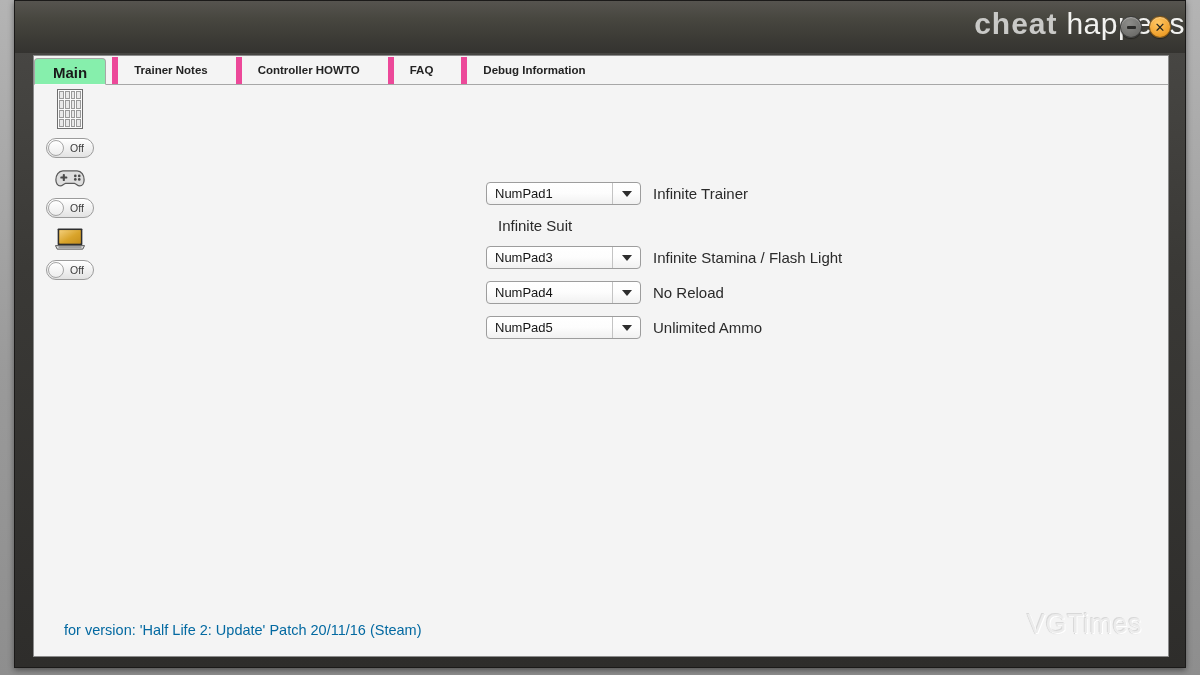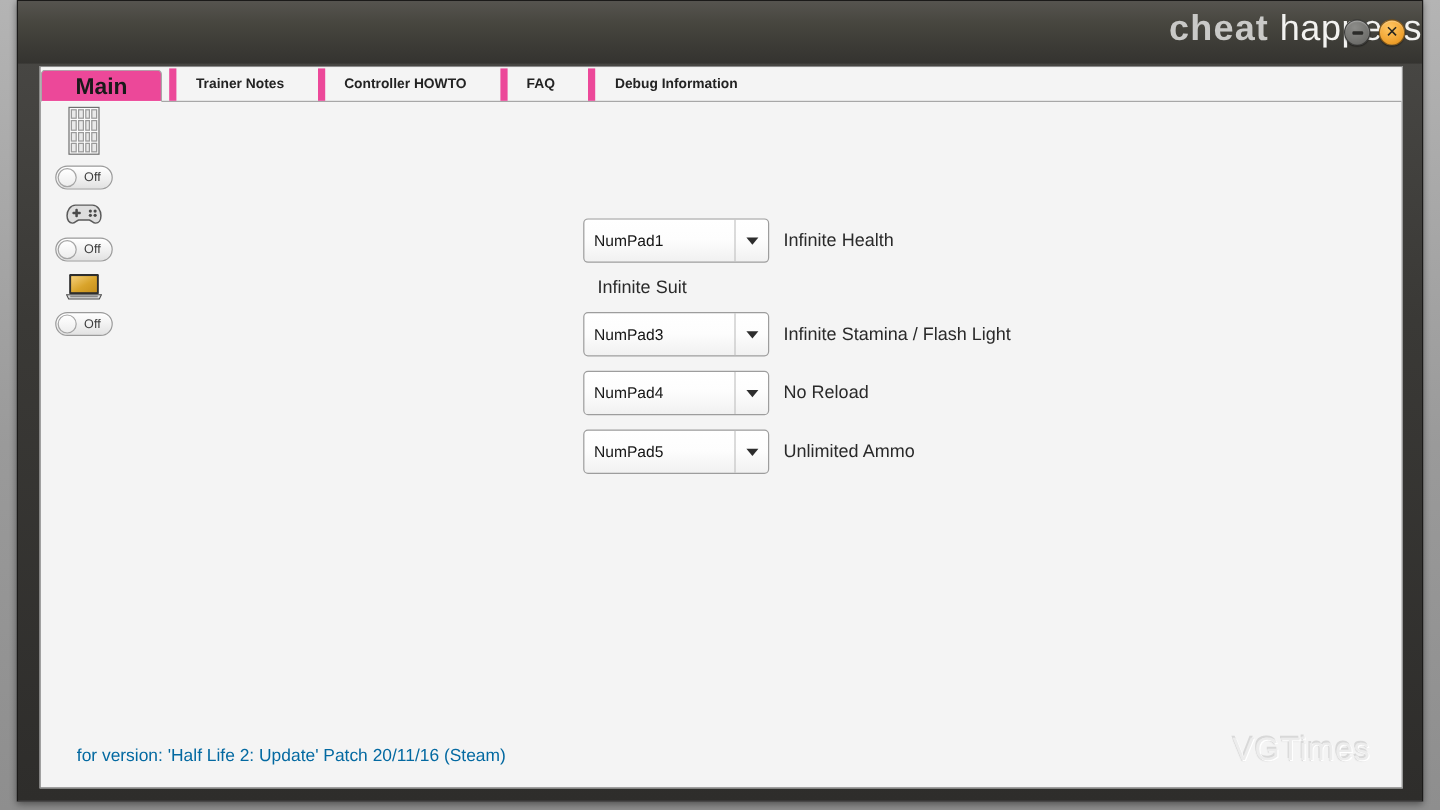--- a/index.html
+++ b/index.html
@@ -136,29 +136,29 @@
     line-height: 27px;
     padding: 0 16px;
     font-size: 12.5px;
     color: #1a1a1a;
     font-weight: bold;
     cursor: pointer;
     box-sizing: border-box;
     white-space: nowrap;
   }
   .tab.active {
-    background: #ec4899;
+    background: #86efac;
     border: 1px solid #a7a7a7;
     border-bottom: 1px solid #f7f7f7;
     border-top-left-radius: 4px;
     border-top-right-radius: 4px;
     margin-bottom: -1px;
     z-index: 3;
-    font-size: 19px;
-    padding: 0 28px;
+    font-size: 15px;
+    padding: 0 18px;
   }
   .tab.inactive {
     color: #232323;
     font-size: 11.5px;
     border-left: 6px solid #ec4899;
     margin-left: 6px;
     margin-right: 6px;
     font-weight: bold;
   }
   .tab.inactive:first-of-type { border-left: none; }
@@ -239,21 +239,21 @@
     display: flex;
     flex-direction: column;
     gap: 12px;
   }
   .cheat-row {
     display: flex;
     align-items: center;
   }
   .combo {
     width: 155px;
-    height: 37px;
+    height: 23px;
     border: 1px solid #9d9d9d;
     border-radius: 4px;
     background: linear-gradient(180deg, #ffffff 0%, #fdfdfd 48%, #f1f1f1 100%);
     display: flex;
     align-items: center;
     cursor: pointer;
     box-sizing: border-box;
     box-shadow: inset 0 1px 0 rgba(255,255,255,0.95);
   }
   .combo .key {
@@ -439,21 +439,21 @@
 
       <div class="cheatlist">
 
         <div class="cheat-row">
           <div class="combo">
             <div class="key">NumPad1</div>
             <div class="arrowbox">
               <div class="arrow"></div>
             </div>
           </div>
-          <div class="cheat-label">Infinite Health</div>
+          <div class="cheat-label">Infinite Trainer</div>
         </div>
 
         <div class="cheat-row">
           <div class="cheat-label">Infinite Suit</div>
         </div>
 
         <div class="cheat-row">
           <div class="combo">
             <div class="key">NumPad3</div>
             <div class="arrowbox">

